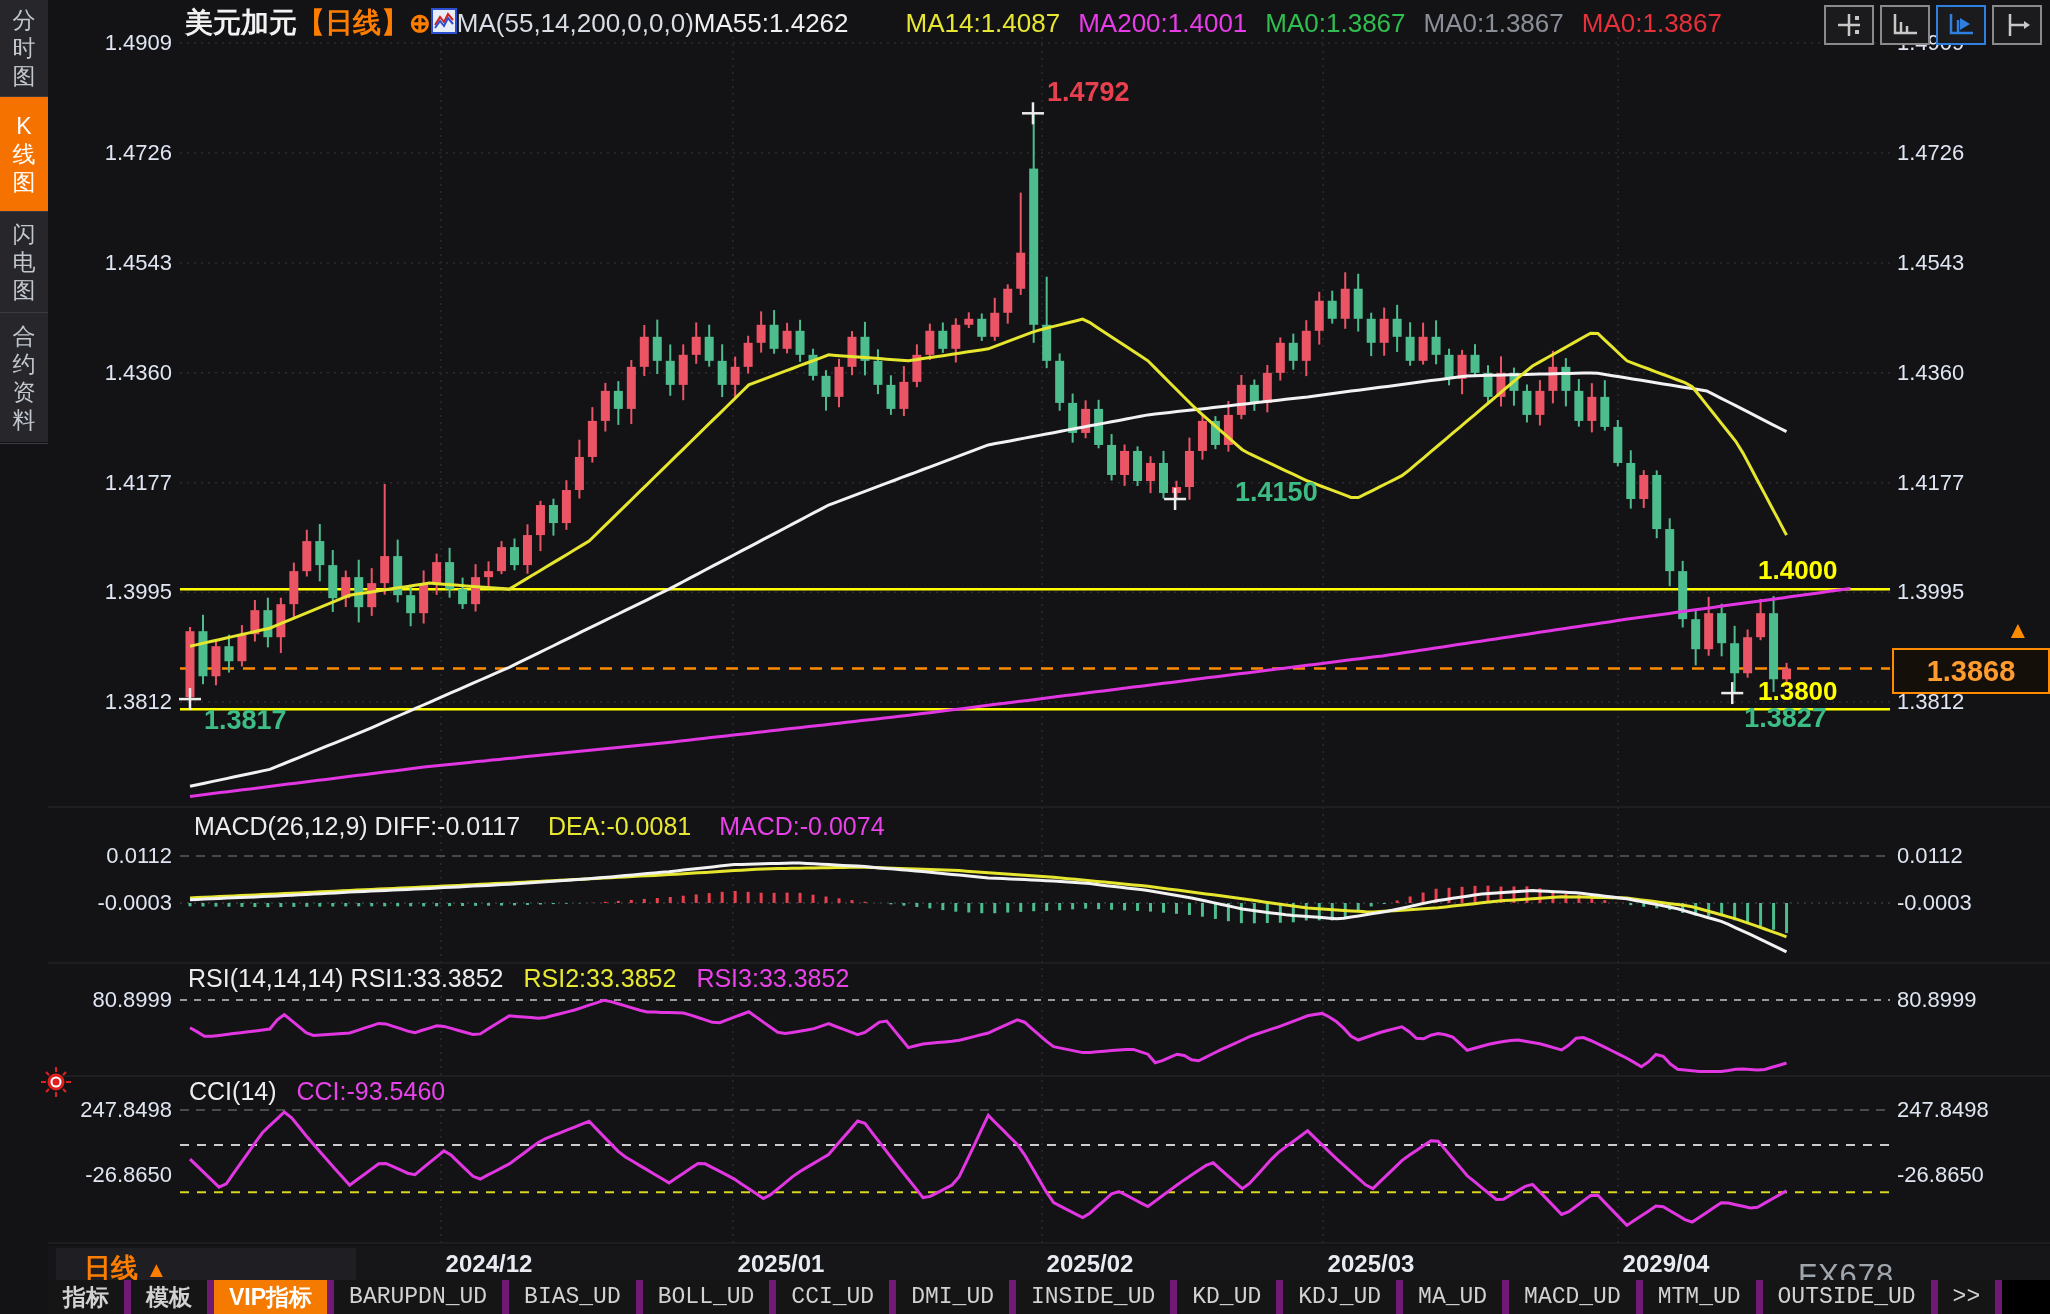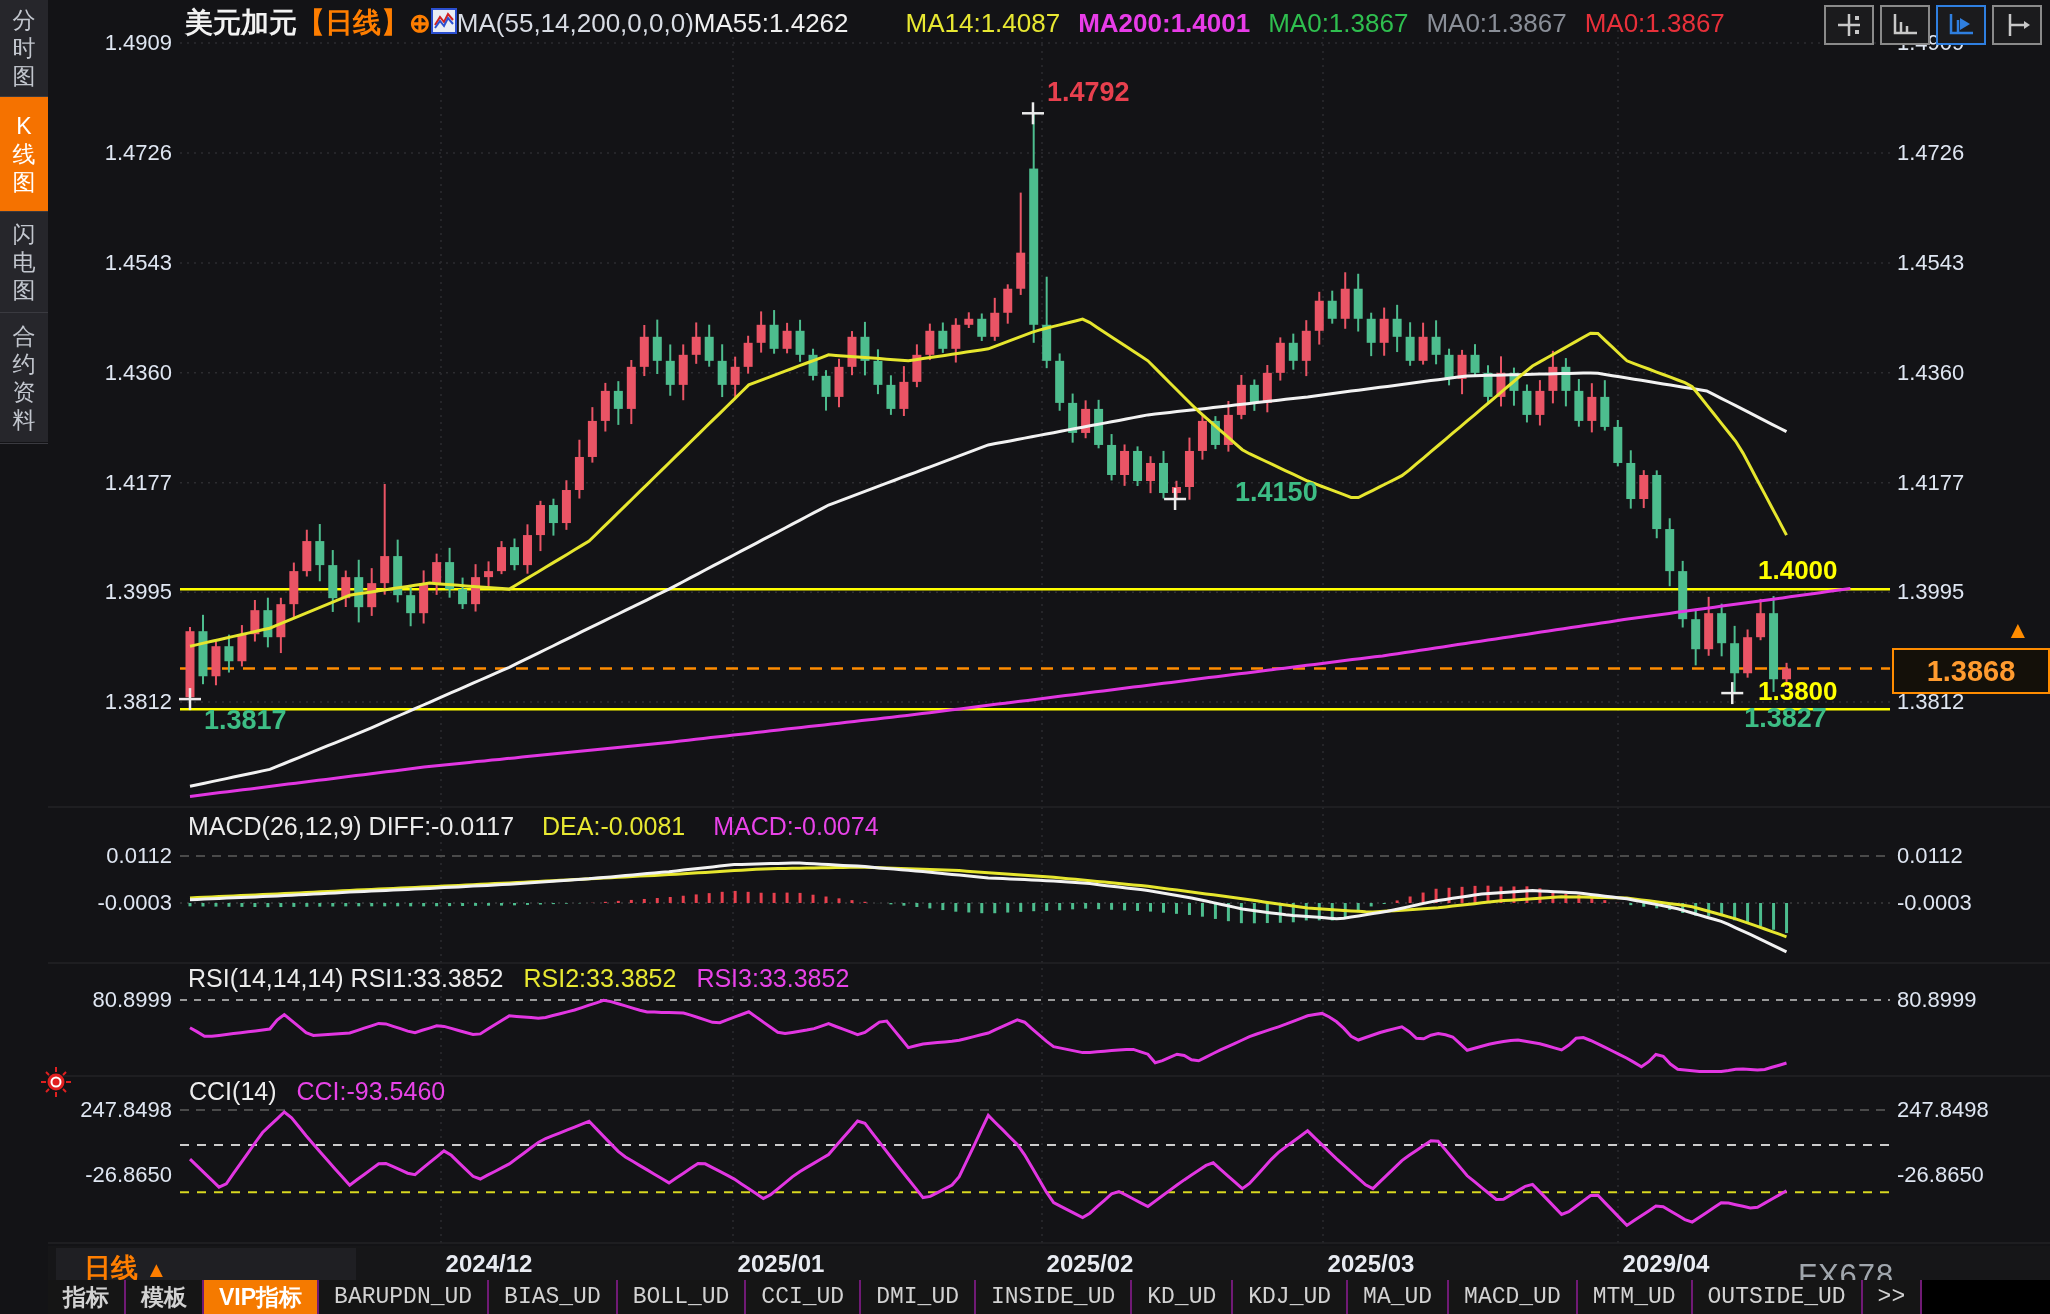--- a/index.html
+++ b/index.html
@@ -28,21 +28,21 @@
   .anno{font-size:27px;font-weight:bold;}
   #pricebox{position:absolute;left:1892px;top:648px;width:154px;height:42px;border:2px solid #ff8c00;
        background:#141009;color:#ff9b2f;font-size:29px;font-weight:bold;display:flex;align-items:center;justify-content:center;z-index:7;}
   #pricearrow{position:absolute;left:2006px;top:616px;color:#ff8c00;font-size:24px;z-index:7;}
   
   #xrow{position:absolute;left:48px;top:1246px;right:0;height:34px;background:#161618;z-index:4;}
   #periodbox{position:absolute;left:56px;top:1248px;width:300px;height:32px;background:#1f1f23;z-index:5;}
   #period{position:absolute;left:84px;top:1250px;color:#ff7e00;font-size:27px;font-weight:bold;z-index:6;}
   .month{position:absolute;top:1250px;color:#e8ebf2;font-size:24px;font-weight:bold;transform:translateX(-50%);z-index:5;}
   #tabbar{position:absolute;left:48px;top:1280px;right:0;height:34px;background:#000;display:flex;z-index:6;}
-  .tab{height:34px;display:flex;align-items:center;padding:0 15px;background:#151515;border-right:2px solid #701a75;
+  .tab{height:34px;display:flex;align-items:center;padding:0 15px;background:#151515;border-right:7px solid #701a75;
        color:#d2d2d2;font-size:23px;font-family:"Liberation Mono",monospace;cursor:pointer;}
   .tab.cjk{font-family:"Liberation Sans",sans-serif;font-weight:bold;}
   .tab.sel{background:#f57a00;color:#fff;}
   #watermark{position:absolute;left:1798px;top:1258px;font-size:31px;color:#b0b6be;opacity:.9;z-index:5;letter-spacing:1px;}
   #target-icon{position:absolute;left:40px;top:1066px;width:32px;height:32px;z-index:5;}
 </style>
 </head>
 <body>
 
 <div id="app">
@@ -485,21 +485,21 @@
       <svg width="26" height="26" viewBox="0 0 26 26">
           <rect x="1" y="1" width="24" height="24" fill="#e8ecf4" stroke="#2b4fd0" stroke-width="2"></rect>
           <polyline points="4,17 9,9 13,14 17,6 22,12" fill="none" stroke="#d02020" stroke-width="2"></polyline>
           <polyline points="4,20 9,13 13,18 17,10 22,16" fill="none" stroke="#2b4fd0" stroke-width="2"></polyline>
         </svg>
     </span>
     <span class="hitem" style="color:#d8dce4;font-weight:normal;">MA(55,14,200,0,0,0)</span>
     <span id="ma-values" style="display:flex;gap:18px;">
         <span class="hitem" style="color: rgb(240, 240, 240); font-weight: normal;">MA55:1.4262</span>
         <span class="hitem" style="color: rgb(232, 232, 50); font-weight: normal; margin-left: 39px;">MA14:1.4087</span>
-        <span class="hitem" style="color: rgb(232, 60, 232); font-weight: bold;">MA200:1.4001</span>
+        <span class="hitem" style="color: rgb(232, 60, 232); font-weight: normal;">MA200:1.4001</span>
         <span class="hitem" style="color: rgb(47, 191, 79); font-weight: normal;">MA0:1.3867</span>
         <span class="hitem" style="color: rgb(138, 143, 152); font-weight: normal;">MA0:1.3867</span>
         <span class="hitem" style="color: rgb(232, 48, 58); font-weight: normal;">MA0:1.3867</span>
       </span>
   </div>
 
   <div id="toolbar">
     <div class="tool">
       <svg width="30" height="26" viewBox="0 0 30 26">
           <g stroke="#c8c8c8" stroke-width="2.5">
@@ -565,21 +565,21 @@
       <div class="lbl tick left" style="left: 72px; top: 1097px;">247.8498</div>
       <div class="lbl tick" style="left: 1897px; top: 1097px;">247.8498</div>
       <div class="lbl tick left" style="left: 72px; top: 1162px;">-26.8650</div>
       <div class="lbl tick" style="left: 1897px; top: 1162px;">-26.8650</div>
       <div class="lbl tag" style="left: 1758px; top: 555.145px;">1.4000</div>
       <div class="lbl tag" style="left: 1758px; top: 676.309px;">1.3800</div>
       <div class="lbl anno" style="left: 1046.97px; top: 77.2959px; color: rgb(232, 64, 78);">1.4792</div>
       <div class="lbl anno" style="left: 1187.07px; top: 477px; color: rgb(61, 189, 133); margin-left: 48px;">1.4150</div>
       <div class="lbl anno" style="left: 204px; top: 705.095px; color: rgb(61, 189, 133);">1.3817</div>
       <div class="lbl anno" style="left: 1744.26px; top: 703.087px; color: rgb(61, 189, 133);">1.3827</div>
-      <div class="phead" style="left: 188px; top: 812px; gap: 28px;">
+      <div class="phead" style="left: 194px; top: 812px; gap: 28px;">
         <span style="color: rgb(236, 236, 236);">MACD(26,12,9) DIFF:-0.0117</span>
         <span style="color: rgb(232, 232, 50);">DEA:-0.0081</span>
         <span style="color: rgb(232, 67, 232);">MACD:-0.0074</span>
       </div>
       <div class="phead" style="left: 188px; top: 964px;">
         <span style="color: rgb(236, 236, 236);">RSI(14,14,14) RSI1:33.3852</span>
         <span style="color: rgb(232, 232, 50);">RSI2:33.3852</span>
         <span style="color: rgb(232, 67, 232);">RSI3:33.3852</span>
       </div>
       <div class="phead" style="left: 189px; top: 1077px;">

